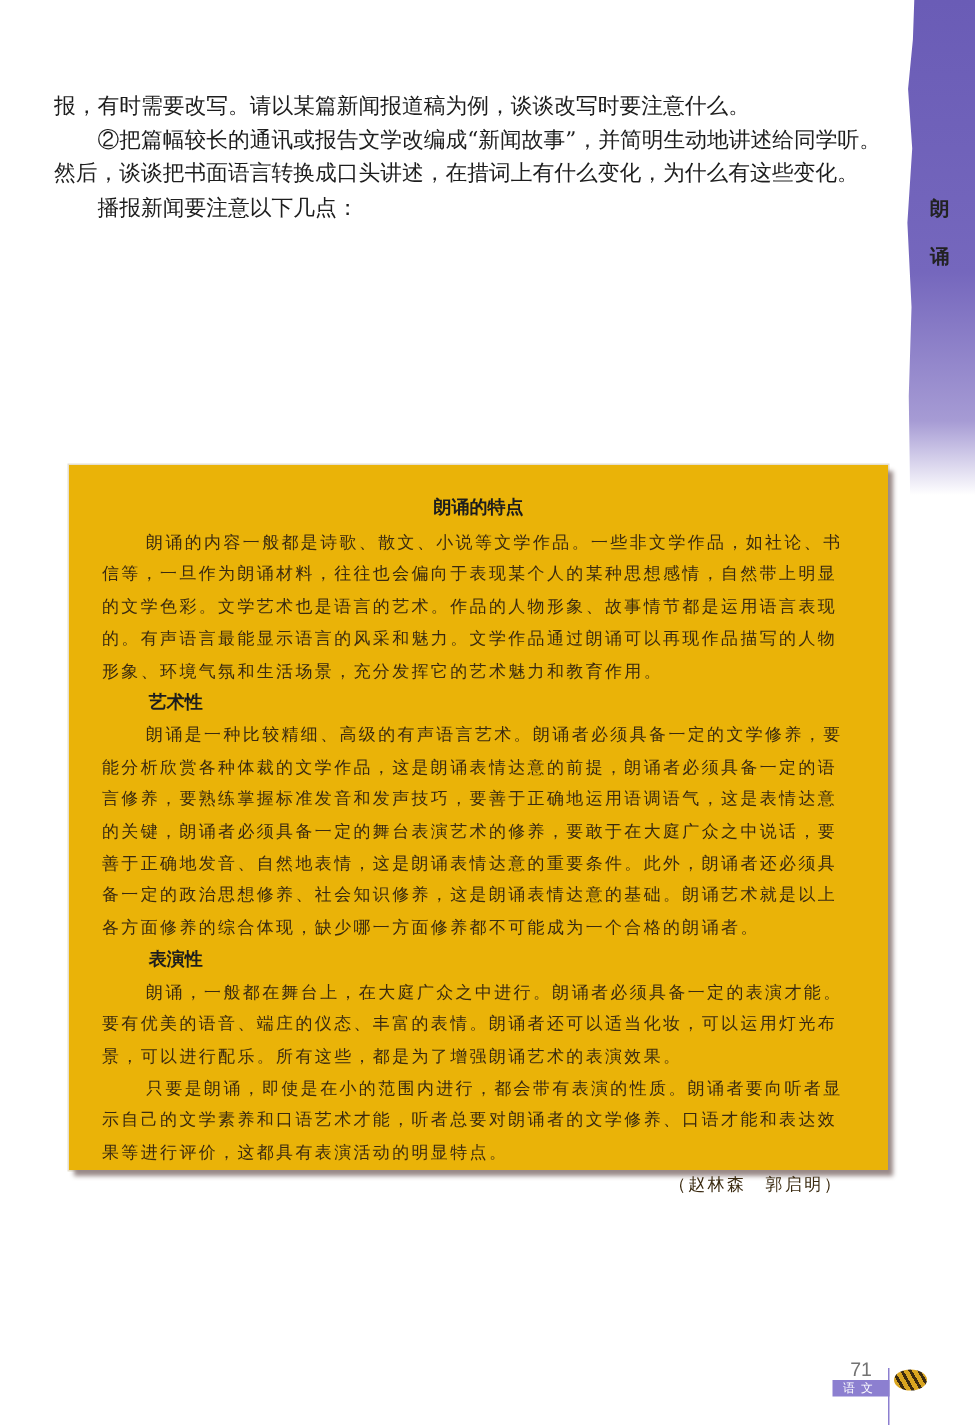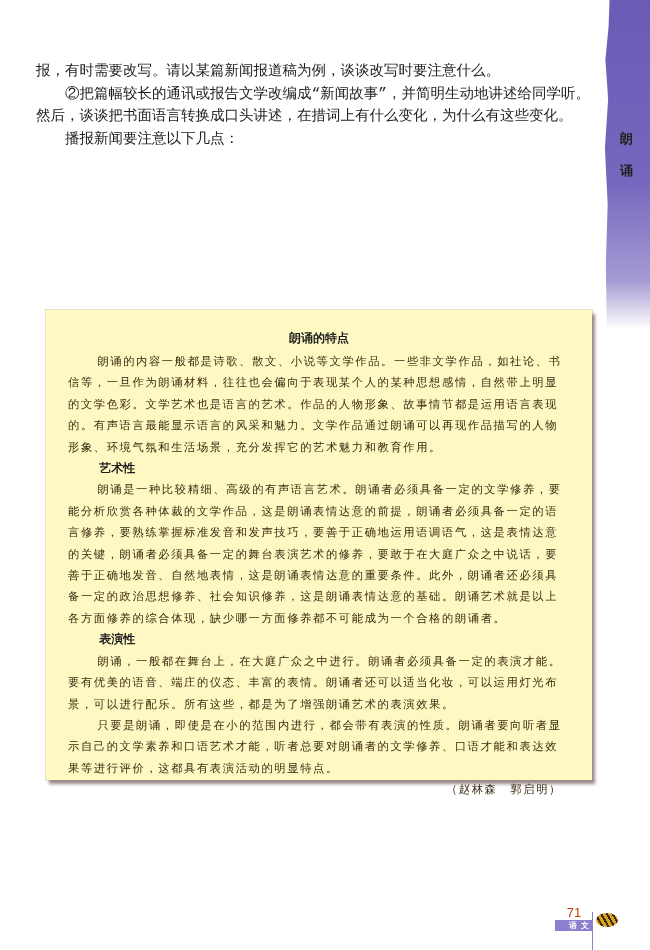--- a/index.html
+++ b/index.html
@@ -13,43 +13,43 @@
     position:absolute; right:0; top:0; width:46px; height:330px;
     background:linear-gradient(to bottom, #6a5cb6 0%, #7567bd 55%, #a69bd4 85%, #ffffff 100%);
     clip-path: polygon(12% 0, 100% 0, 100% 100%, 6% 100%, 4% 80%, 8% 62%, 2% 45%, 9% 30%, 3% 18%, 10% 8%);
   }
   .side-tab .tab-char {
     position:absolute; left:16px; font-family:"DejaVu Sans", sans-serif;
     font-weight:bold; font-size:13px; color:#222;
   }
   .main {
     position:absolute; left:36px; top:60px; width:560px;
-    font-size:14.5px; line-height:22.5px;font-family:Liberation Mono, monospace;
+    font-size:14.5px; line-height:22.5px;
   }
   .main p { margin:0; }
   .indent { text-indent:2em; }
   .list-item { padding-left:2em; }
   .box {
     position:absolute; left:46px; top:310px; width:546px; height:470px;
-    background:#fef9c3;
+    background:#eab308;
     box-shadow: 3px 4px 3px #9a8a88, 0 0 0 1px #e6e0d0;
     padding:0;
   }
   .box-title {
     text-align:center; font-family:"DejaVu Sans", sans-serif; font-weight:bold;
     font-size:12px; margin-top:20px; margin-bottom:4px;
   }
   .box-body { padding:0 22px 0 22px; font-size:11.3px; line-height:21.4px; letter-spacing:1.6px; color:#3a2a10; }
   .box-body p { margin:0; }
   .section-h { font-weight:bold; padding-left:2.6em; font-size:12px; color:#1d1d1d; letter-spacing:0; }
   .box-body .indent { text-indent:2.6em; }
   .author { text-align:right; font-weight:normal; margin-top:12px; padding-right:8px; }
   .footer { position:absolute; left:555px; top:905px; }
-  .page-num { font-family:"Liberation Sans", sans-serif; font-size:13px; color:#c2410c; text-align:center; width:38px; }
-  .subject { background:#8c7fd0; color:#fff; font-size:8px; width:38px; text-align:right; letter-spacing:4px; line-height:11px;font-weight:bold; }
+  .page-num { font-family:"Liberation Sans", sans-serif; font-size:13px; color:#737373; text-align:center; width:38px; }
+  .subject { background:#8c7fd0; color:#fff; font-size:8px; width:38px; text-align:center; letter-spacing:4px; line-height:11px; }
   .vline { position:absolute; left:592px; top:912px; width:1px; height:38px; background:#8c7fd0; }
   .logo { position:absolute; left:596px; top:913px; width:22px; height:14px; border-radius:50%;
     background:repeating-linear-gradient(60deg,#3a2a10 0 2px,#d9a520 2px 5px); }
 </style>
 </head>
 <body>
 
 <div class="side-tab">
   <span class="tab-char" style="top:130px">朗</span>
   <span class="tab-char" style="top:162px">诵</span>

